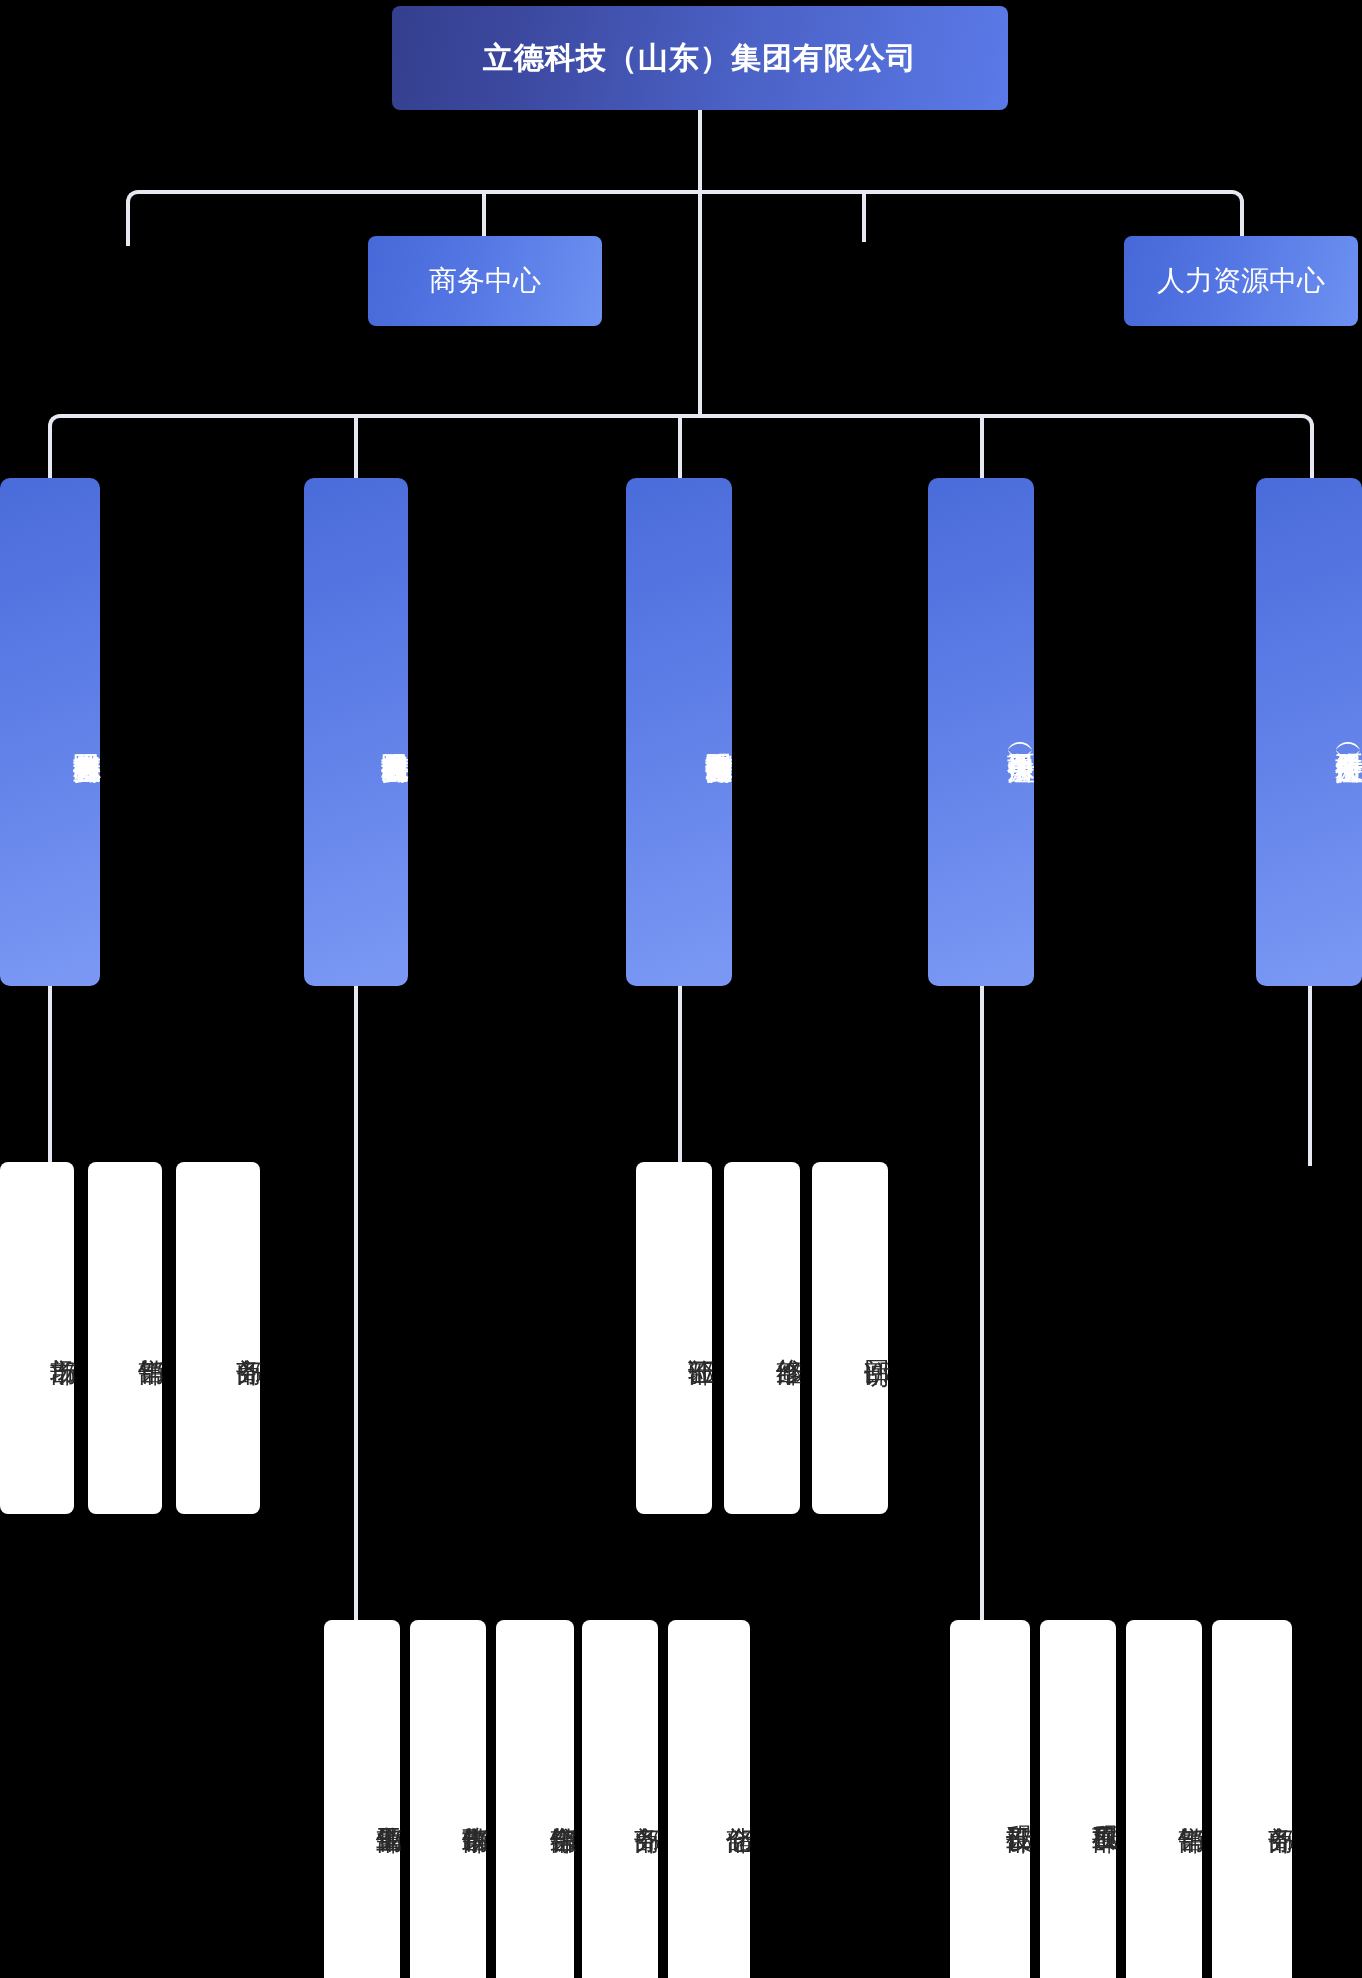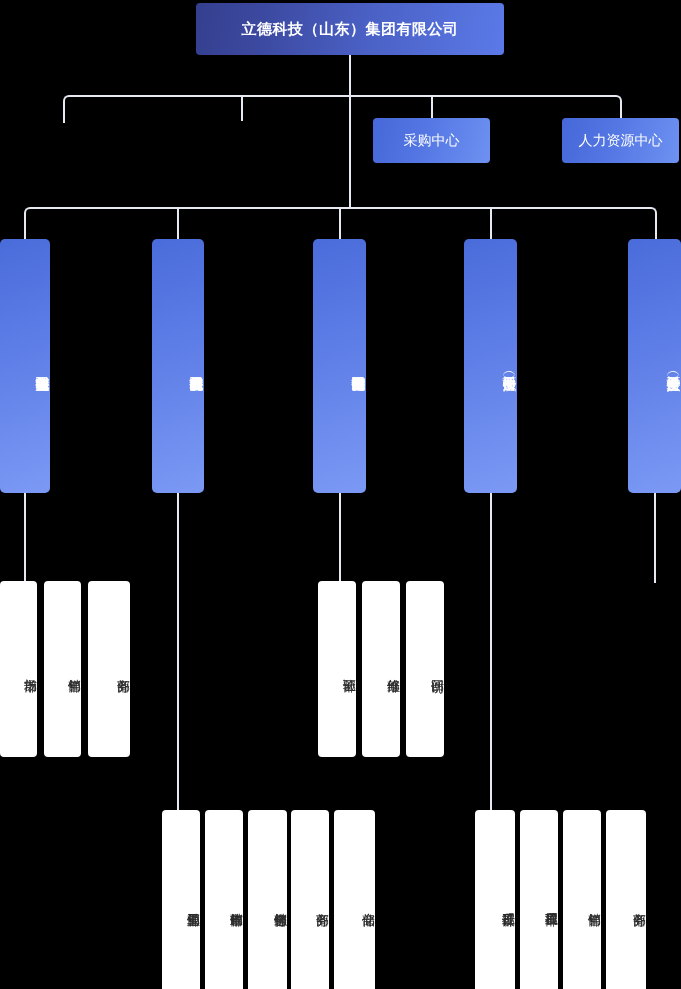--- a/index.html
+++ b/index.html
@@ -51,21 +51,21 @@
   <div class="ln v" style="left:349px;top:55px;height:40px;"></div>
 
   <div class="corner tl" style="left:63px;top:95px;width:287px;height:26px;"></div>
   <div class="corner tr" style="left:349px;top:95px;width:271px;height:26px;"></div>
 
   <div class="ln v" style="left:241px;top:95px;height:26px;"></div>
   <div class="ln v" style="left:431px;top:95px;height:26px;"></div>
 
   <div class="ln v" style="left:349px;top:95px;height:112px;"></div>
 
-  <div class="node center" style="left:373px;top:118px;width:117px;height:45px;">采购中心</div>
+  <div class="node center" style="left:184px;top:118px;width:117px;height:45px;">商务中心</div>
   <div class="node center" style="left:562px;top:118px;width:117px;height:45px;">人力资源中心</div>
 
   <div class="corner tl" style="left:24px;top:207px;width:326px;height:32px;"></div>
   <div class="corner tr" style="left:349px;top:207px;width:306px;height:32px;"></div>
   <div class="ln v" style="left:177px;top:207px;height:32px;"></div>
   <div class="ln v" style="left:490px;top:207px;height:32px;"></div>
   <div class="ln v" style="left:339px;top:207px;height:32px;"></div>
 
   <div class="node sub" style="left:0px;top:239px;width:50px;height:254px;">青岛立德创先科技有限公司</div>
   <div class="node sub" style="left:152px;top:239px;width:52px;height:254px;">青岛创先科技发展有限公司</div>

